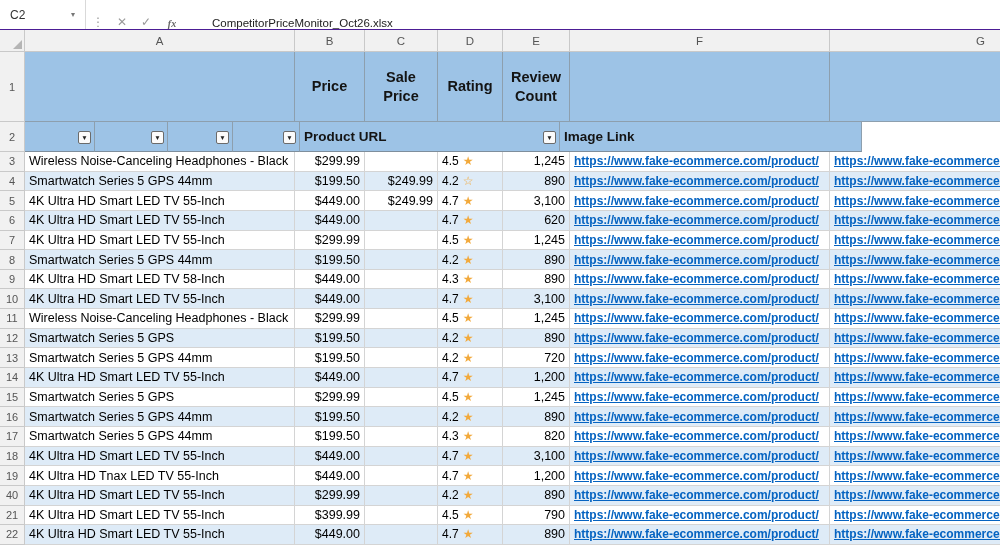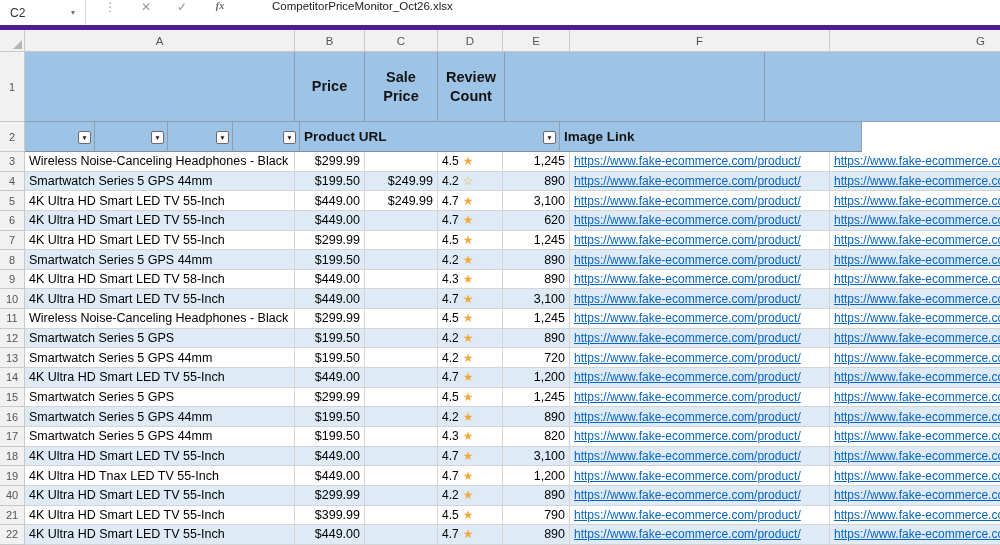--- a/index.html
+++ b/index.html
@@ -1,22 +1,22 @@
 <!DOCTYPE html>
 <html><head>
 <meta charset="utf-8">
 <style>
   * { box-sizing: border-box; margin: 0; padding: 0; }
   html,body { width:1000px; height:545px; overflow:hidden; }
   body { font-family: "Liberation Sans", sans-serif; background:#fff; }
   .app { position:relative; width:1000px; height:545px; overflow:hidden; background:#fff; }
 
   
-  .toolbar { height:30px; display:flex; align-items:flex-start; background:#ffffff;
-             border-bottom:5px solid #4c1d95;gap:12px; }
+  .toolbar { height:30px; display:flex; align-items:flex-end; background:#ffffff;
+             border-bottom:1px solid #4c1d95; }
   .name-box { width:86px; height:100%; display:flex; align-items:center; justify-content:space-between;
               padding:0 10px; border-right:1px solid #d9d9d9; font-size:12px; color:#333; }
   .caret { font-size:8px; color:#777; }
   .tb-icon { width:24px; text-align:center; color:#9a9a9a; font-size:12px; }
   .fx { font-family:"Liberation Serif", serif; font-style:italic; font-weight:bold;
         color:#666; font-size:10px; width:28px; text-align:center; }
   .formula-text { margin-left:26px; font-size:11.5px; color:#222; }
 
   
   .colstrip { display:flex; height:22px; background:#f1f1f1; border-bottom:1px solid #c9c9c9; }
@@ -53,21 +53,21 @@
 
   
   .drow { display:flex; height:19.65px; flex:none; background:#ffffff; }
   .drow.band { background:#DEEBF7; }
   .dcell { border-right:1px solid #d4d4d4; border-bottom:1px solid #d4d4d4; font-size:12.5px;
            color:#000; display:flex; align-items:center; overflow:hidden; white-space:nowrap;
            padding:0 4px; }
   .right { justify-content:flex-end; }
   .rating { padding-right:9px; gap:4px; font-size:12px; }
   .star { color:#F2A93B; font-size:12px; line-height:1; }
-  .link { color:#0563C1; text-decoration:underline; font-size:12px; white-space:nowrap; }
+  .link { color:#0563C1; text-decoration:underline; font-size:12px; white-space:nowrap;font-weight:bold; }
 </style>
 </head>
 <body>
 
 <div class="app">
 
   <div class="toolbar">
     <div class="name-box">
       <span>C2</span>
       <span class="caret">▾</span>
@@ -117,20 +117,21 @@
         <div class="gcell gnum">21</div>
         <div class="gcell gnum">22</div>
       </div>
 
     <div class="grid">
 
       <div class="hrow1">
         <div class="hcell cA"></div>
         <div class="hcell cB">Price</div>
         <div class="hcell cC">Sale Price</div>
+        <div class="hcell cD">Rating</div>
         <div class="hcell cE">Review Count</div>
         <div class="hcell cF"></div>
         <div class="hcell cG"></div>
       </div>
 
       <div class="hrow2">
         <div class="hcell cB">
           <span class="filter-btn">▼</span>
         </div>
         <div class="hcell cC">

